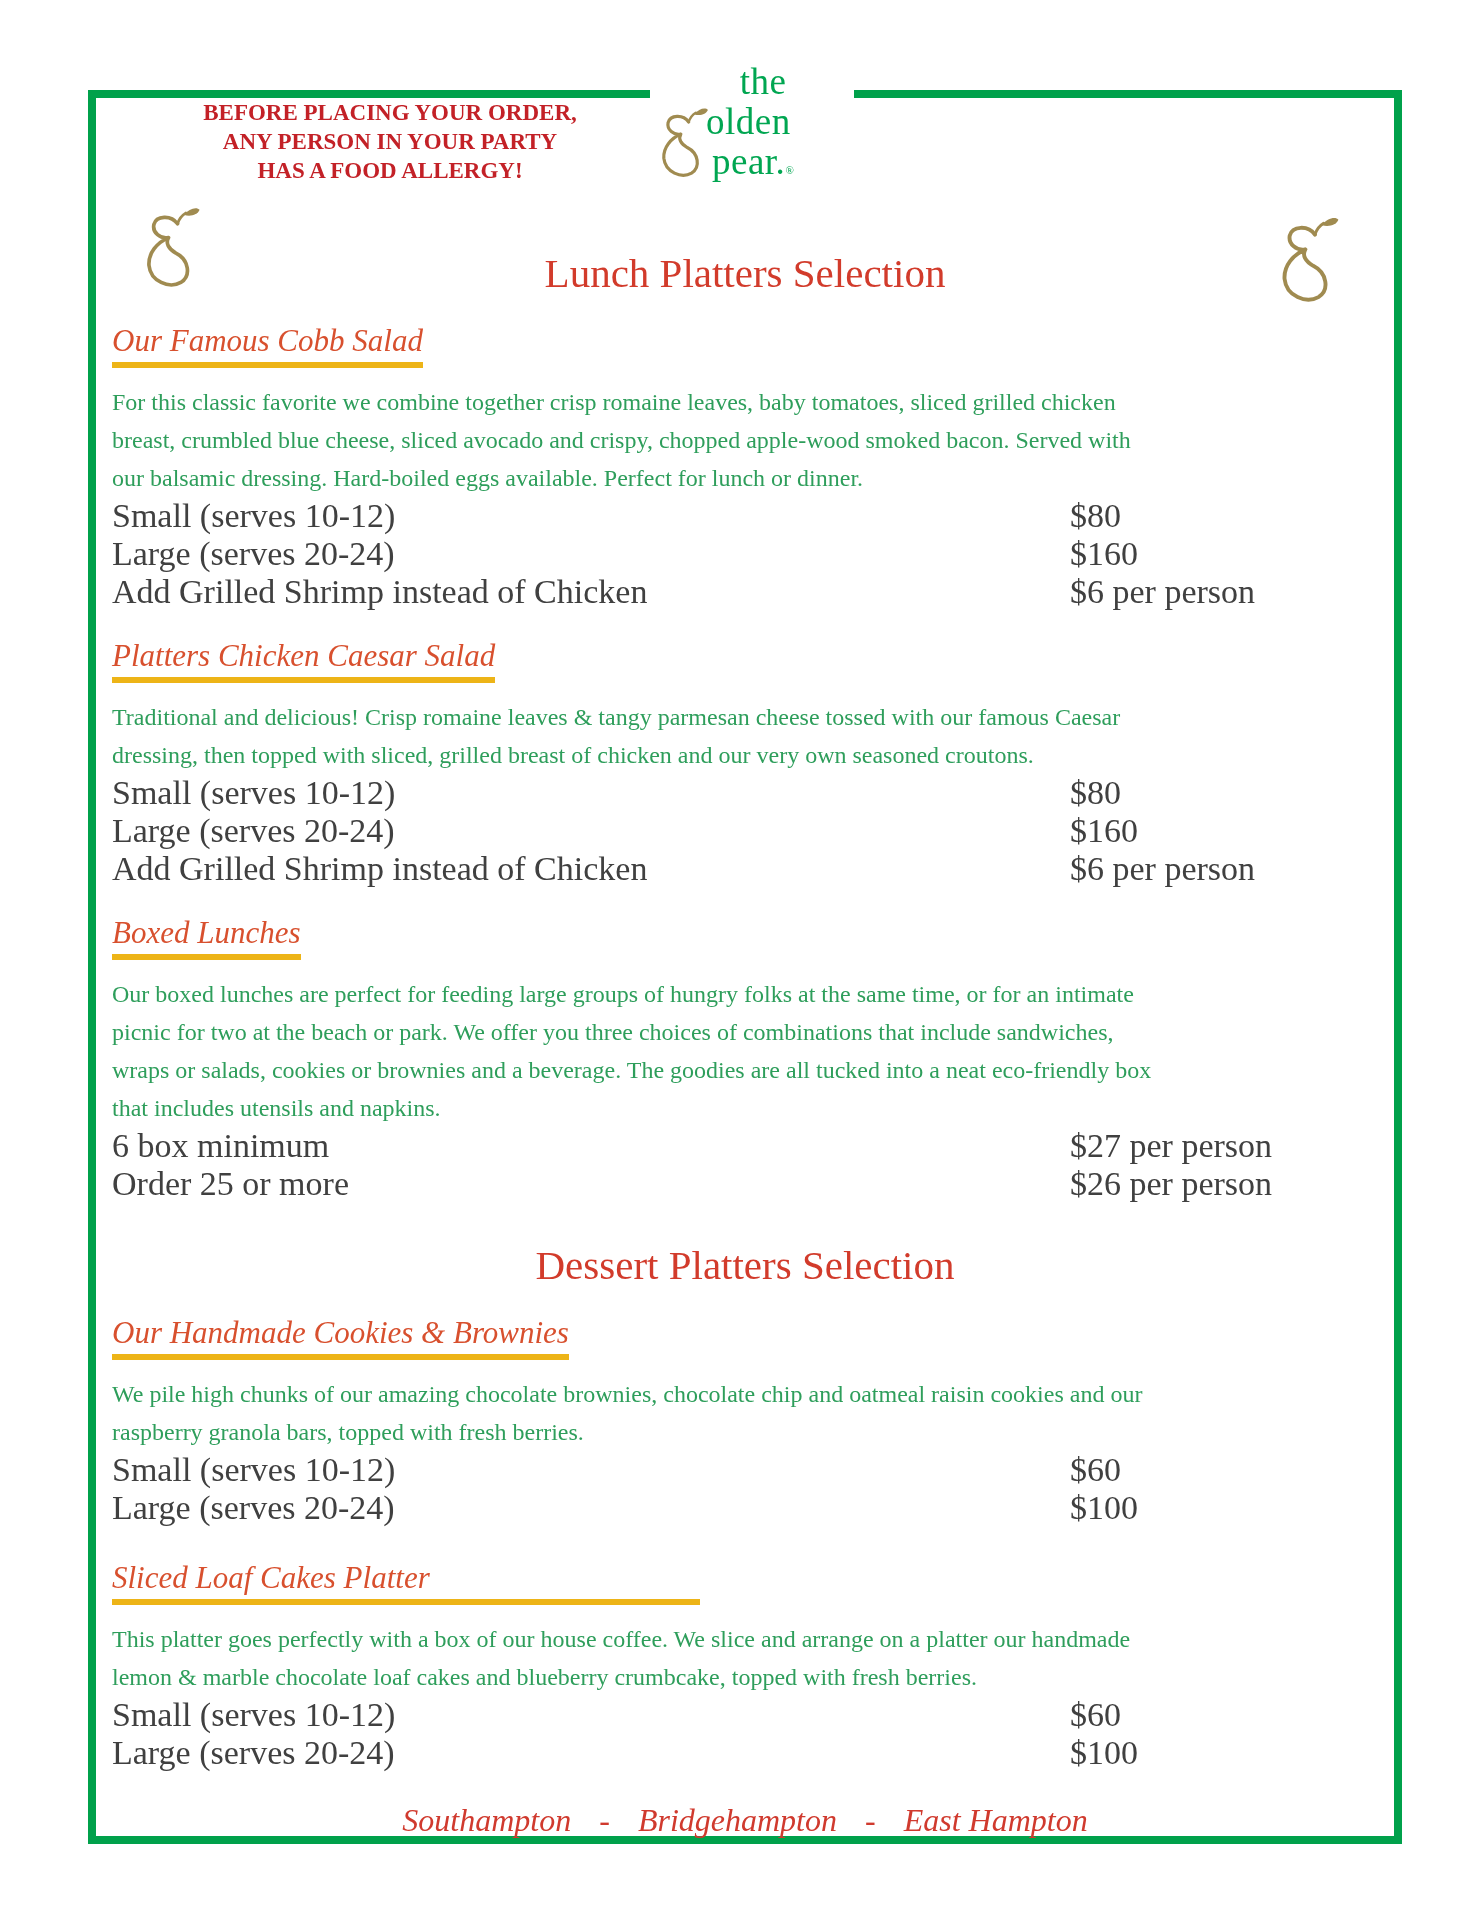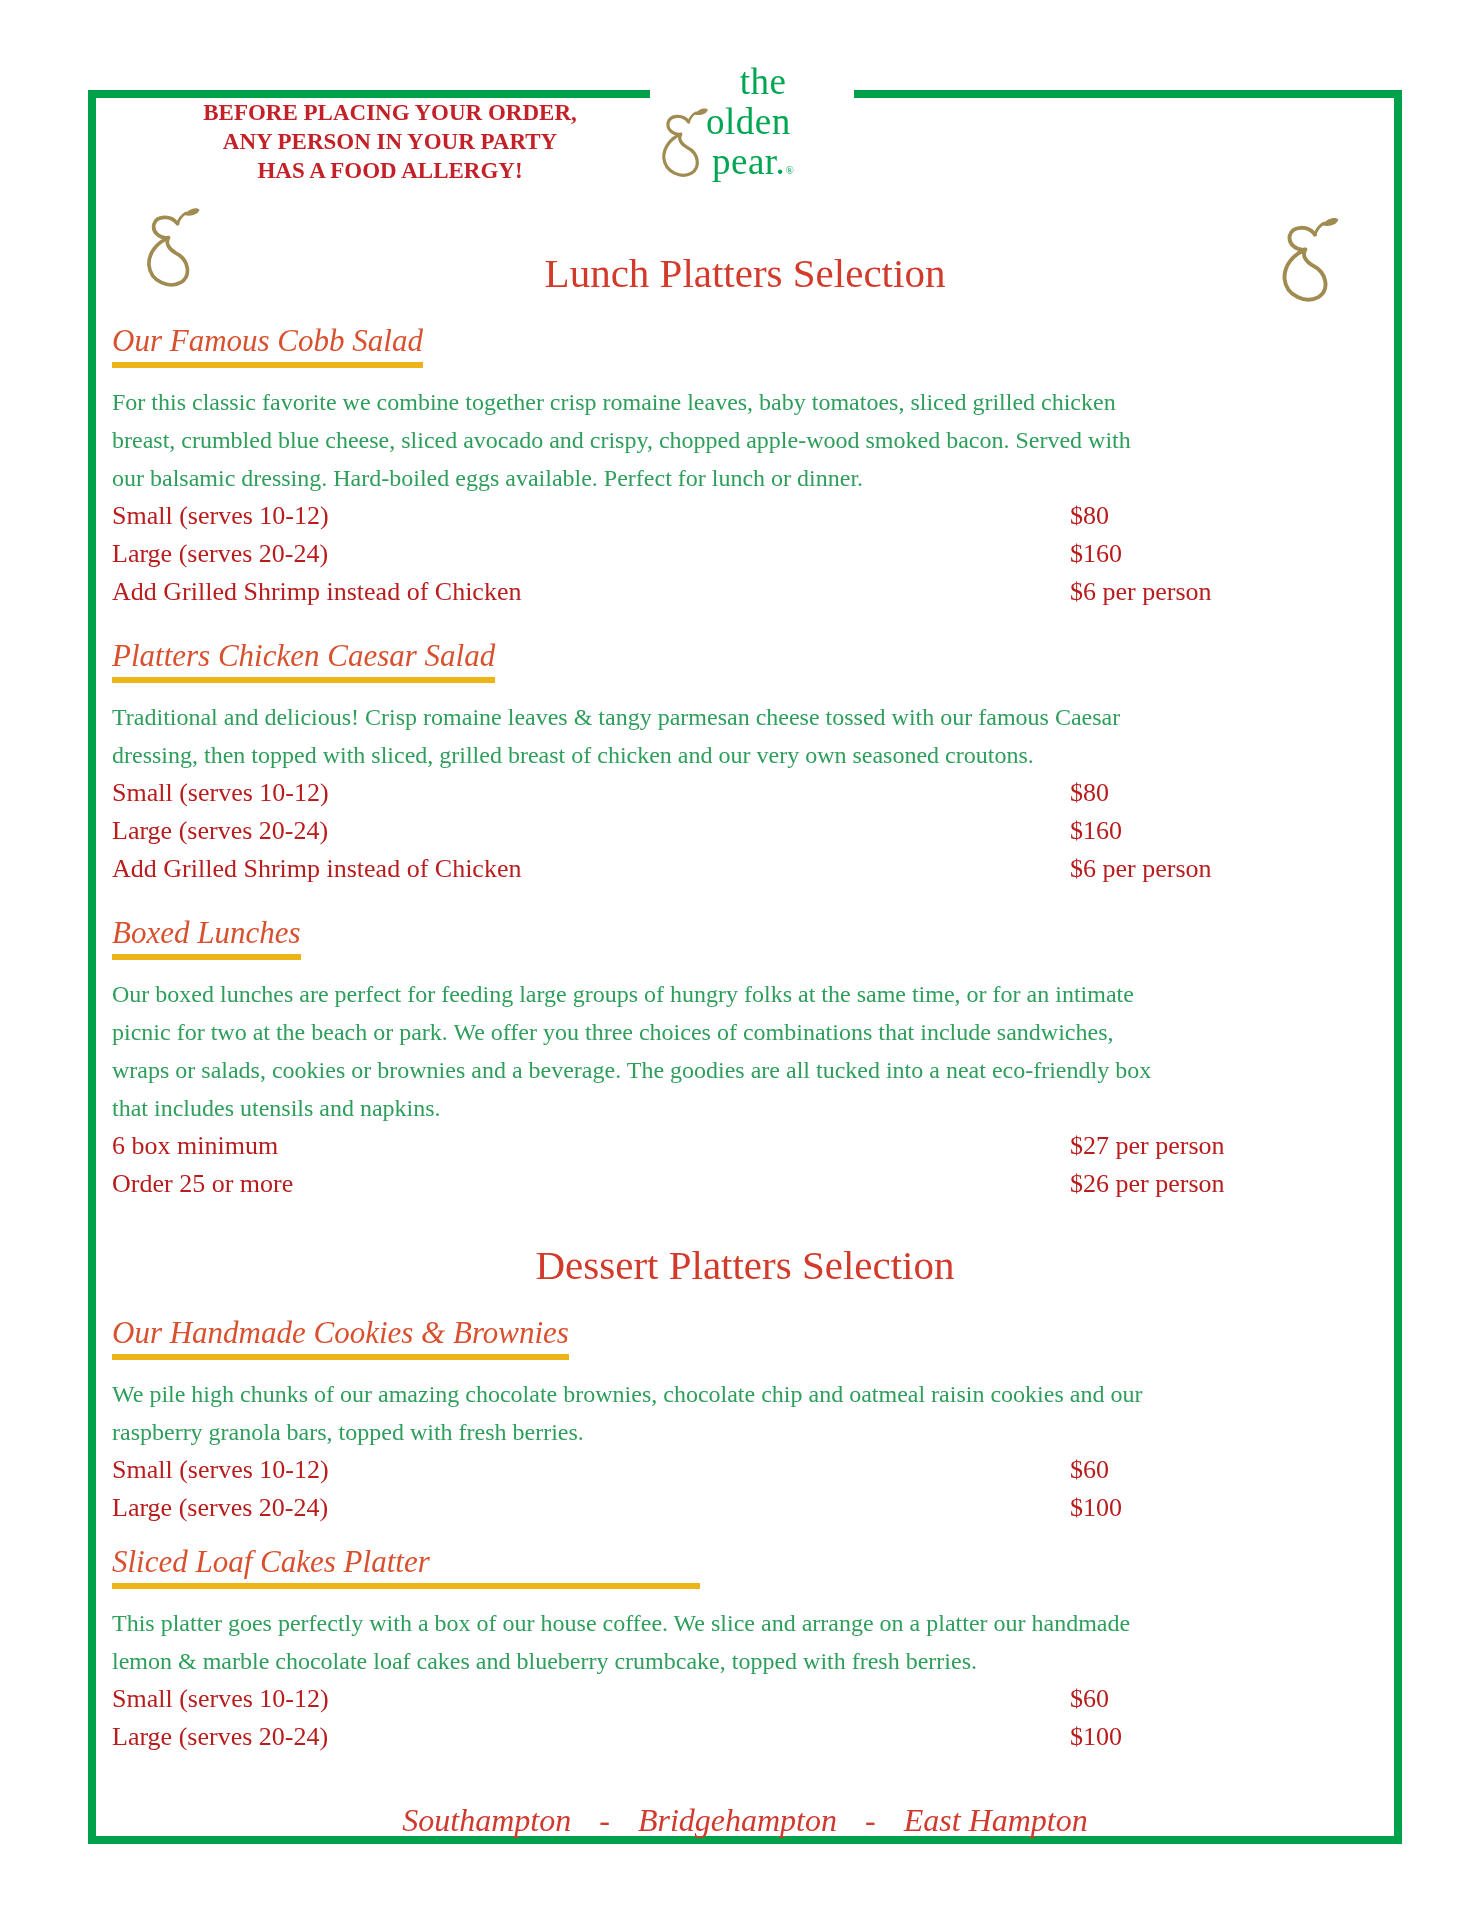--- a/index.html
+++ b/index.html
@@ -42,30 +42,30 @@
   
   .col{position:absolute;left:112px;width:1290px;z-index:1;}
   .col-lunch{top:322px;}
   .col-dessert{top:1314px;}
   .item-heading{
     display:inline-block;margin:26px 0 8px 0;
     font-size:31px;font-weight:normal;font-style:italic;color:#D8502E;
     line-height:38px;padding-bottom:2px;border-bottom:6px solid #EDB417;
   }
   .item-heading.first{margin-top:0;}
-  .item-heading.tight{margin-top:16px;}
+  .item-heading.tight{margin-top:32px;}
   .item-heading.extended{padding-right:270px;}
   .desc{
     margin:7px 0 0 0;width:1048px;
     color:#2E9E5B;font-size:24px;line-height:38px;
   }
   .price-rows{margin:0;}
   .price-row{
     display:grid;grid-template-columns:958px auto;
-    color:#b91c1c;font-size:26px;line-height:38px;
+    color:#404040;font-size:34px;line-height:38px;
   }
   
   .footer{
     position:absolute;left:88px;top:1748px;width:1314px;text-align:center;z-index:1;
     color:#D03A2E;font-style:italic;font-size:32px;line-height:56px;margin-top:44px;
   }
   .footer .sep{margin:0 28px;}
   .pear-stroke{fill:none;stroke:#A08B50;stroke-linecap:round;}
 </style>
 </head>

